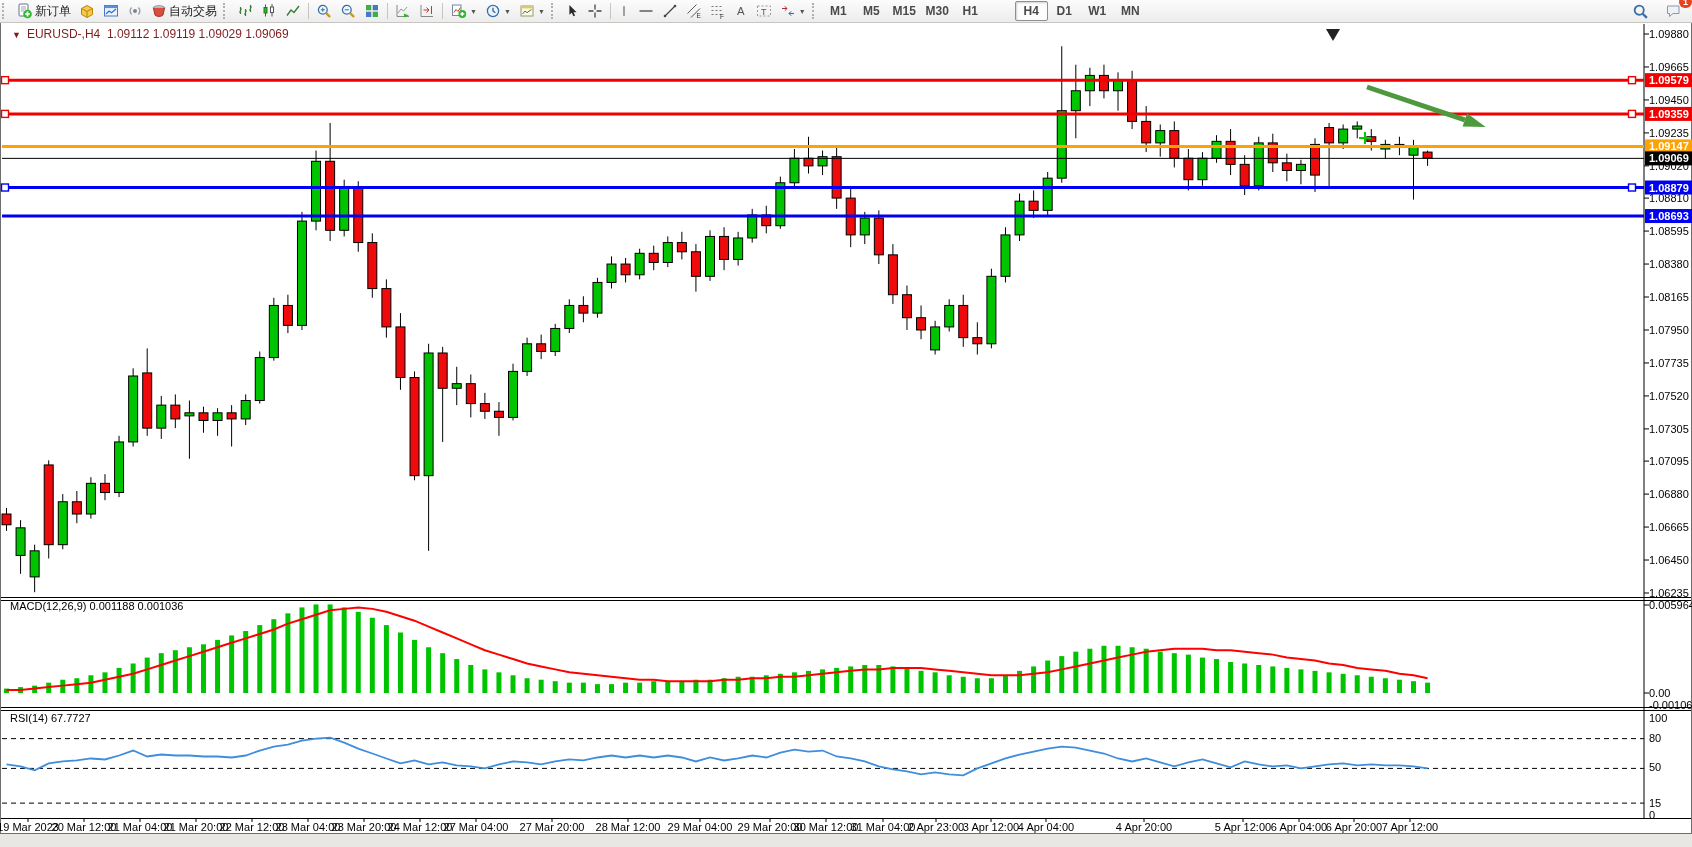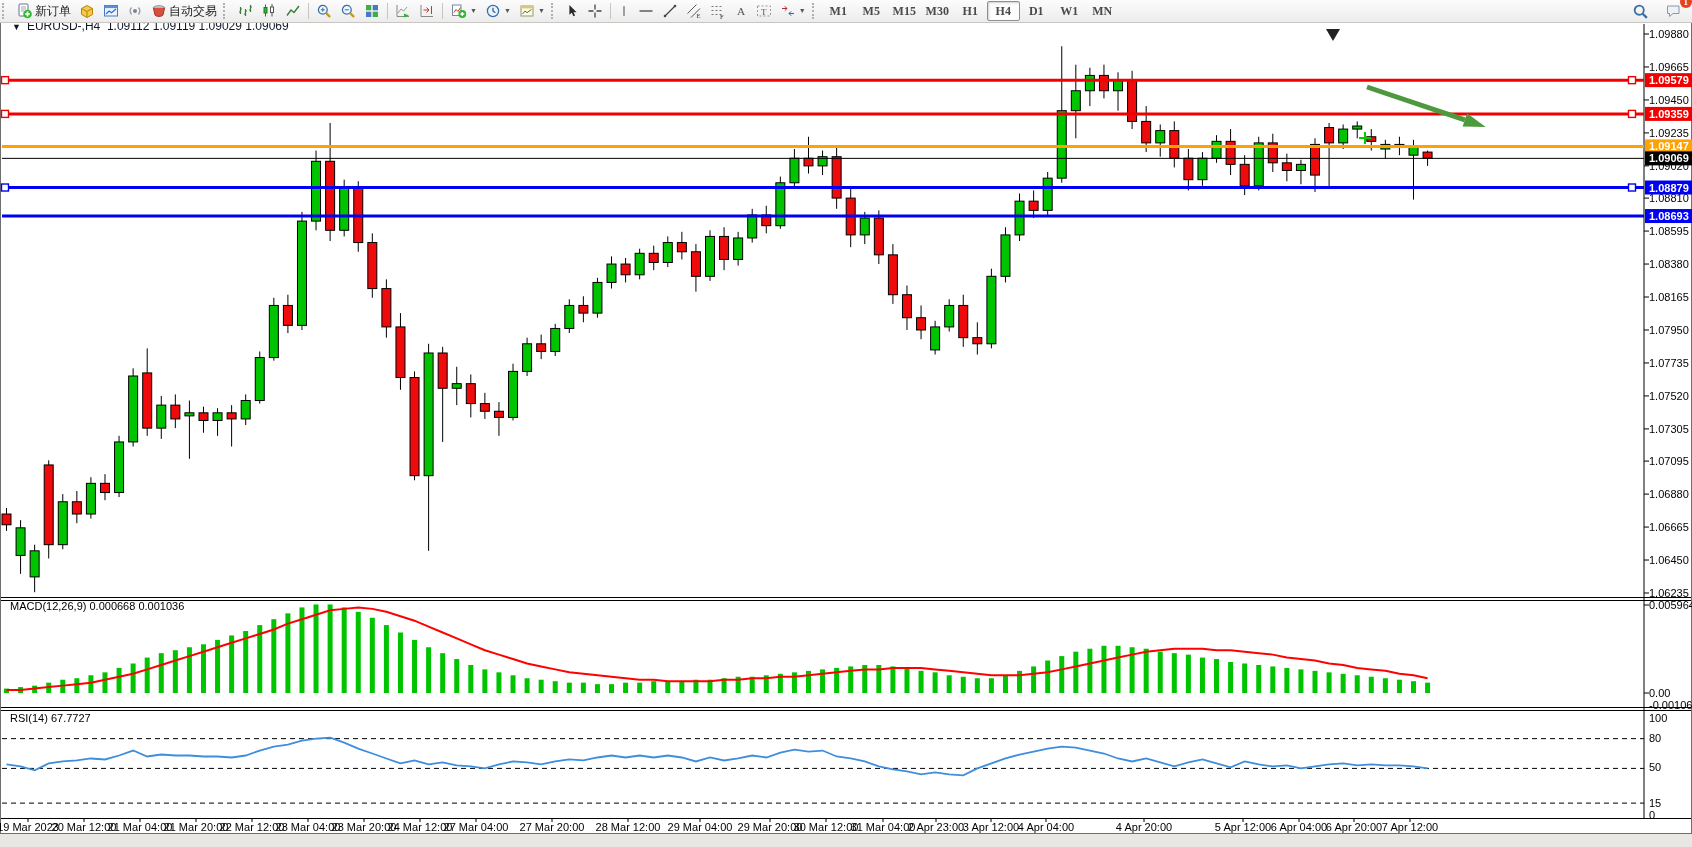--- a/index.html
+++ b/index.html
@@ -1,39 +1,39 @@
 <!DOCTYPE html>
 <html><head>
 <meta charset="utf-8">
 <style>
   html,body{margin:0;padding:0;}
   body{width:1692px;height:847px;position:relative;background:#e9e7e4;
        font-family:"Liberation Sans",sans-serif;overflow:hidden;}
   
   #toolbar{position:absolute;left:0;top:0;width:1692px;height:22px;z-index:5;
     background:linear-gradient(#fcfcfc,#ececec);border-bottom:1px solid #c9c6c2;
-    display:flex;align-items:center;font-family:Liberation Serif, serif;}
+    display:flex;align-items:center;}
   .grip{width:5px;height:16px;margin:0 3px 0 2px;border-left:2px dotted #b3b0ac;}
   .sep{width:1px;height:16px;background:#c8c5c1;margin:0 3px;}
   .tbtn{height:20px;display:flex;align-items:center;gap:2px;padding:0 3px;border:1px solid transparent;border-radius:2px;}
   .tbtn svg{display:block;}
   .tbtn .lbl{font-size:12px;color:#222;white-space:nowrap;}
   .tbtn .dd{font-size:7px;color:#555;margin-left:1px;}
   .tfbtn{height:18px;min-width:25px;padding:0 3px;display:flex;align-items:center;justify-content:center;
     font-size:12px;font-weight:bold;color:#4a4a4a;border:1px solid transparent;border-radius:2px;}
-  .tfbtn.active{background:#fdfdfd;border:1px solid #8f8f8f;box-shadow:inset 1px 1px 2px rgba(0,0,0,.18);}
+  .tfbtn.active{background:#fdfdfd;border:1px solid #8f8f8f;box-shadow:inset 1px 1px 2px rgba(0,0,0,.18);margin-left:28px;}
   #tb-right{position:absolute;right:6px;top:0;height:22px;display:flex;align-items:center;gap:8px;}
   .badge{position:absolute;top:-5px;right:-7px;background:#e8431f;color:#fff;font-size:9px;font-weight:bold;
     border-radius:8px;padding:1px 4px;line-height:10px;}
   
   #chart-frame{position:absolute;left:0;top:22px;width:1692px;height:812px;z-index:1;
     background:#fff;border:1px solid #6e6e6e;box-sizing:border-box;}
   #chart-svg{position:absolute;left:0;top:0;z-index:2;}
   .overlay-label{position:absolute;z-index:3;font-size:11px;color:#000;white-space:nowrap;}
-  #chart-title{position:absolute;left:12px;top:19px;z-index:3;font-size:12px;color:#0f172a;white-space:nowrap;}
+  #chart-title{position:absolute;left:12px;top:27px;z-index:3;font-size:12px;color:#7f1d1d;white-space:nowrap;}
   #chart-title .tri{font-size:9px;margin-right:6px;}
 </style>
 </head>
 <body>
 
 <div id="toolbar">
     <div class="grip"></div>
     <div class="tbtn">
       <span>
         <svg width="17" height="16" viewBox="0 0 16 16">
@@ -748,14 +748,14 @@
       <line x1="1354" y1="819" x2="1354" y2="822" stroke="#000"></line>
       <text x="1354" y="831" text-anchor="middle">6 Apr 20:00</text>
       <line x1="1410" y1="819" x2="1410" y2="822" stroke="#000"></line>
       <text x="1410" y="831" text-anchor="middle">7 Apr 12:00</text>
     </g>
   </svg>
 
 <div id="chart-title">
   <span class="tri">▼</span><span>EURUSD-,H4</span>&nbsp;&nbsp;<span>1.09112 1.09119 1.09029 1.09069</span>
 </div>
-<div class="overlay-label" style="left:10px;top:600px;">MACD(12,26,9) 0.000668 0.001036</div>
+<div class="overlay-label" style="left:10px;top:600px;">MACD(12,26,9) 0.001188 0.001036</div>
 <div class="overlay-label" style="left:10px;top:712px;">RSI(14) 67.7727</div>
 
 </body></html>

